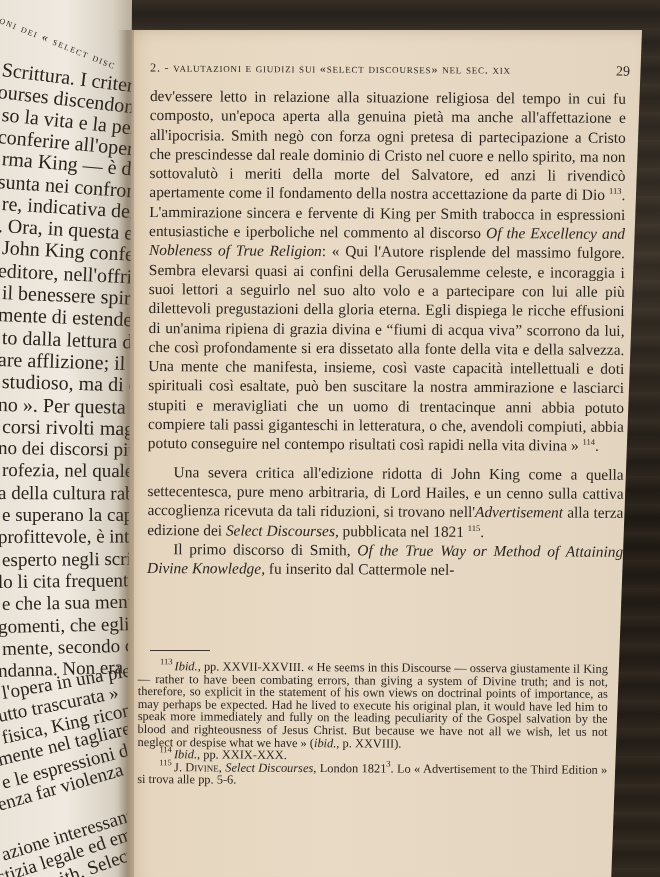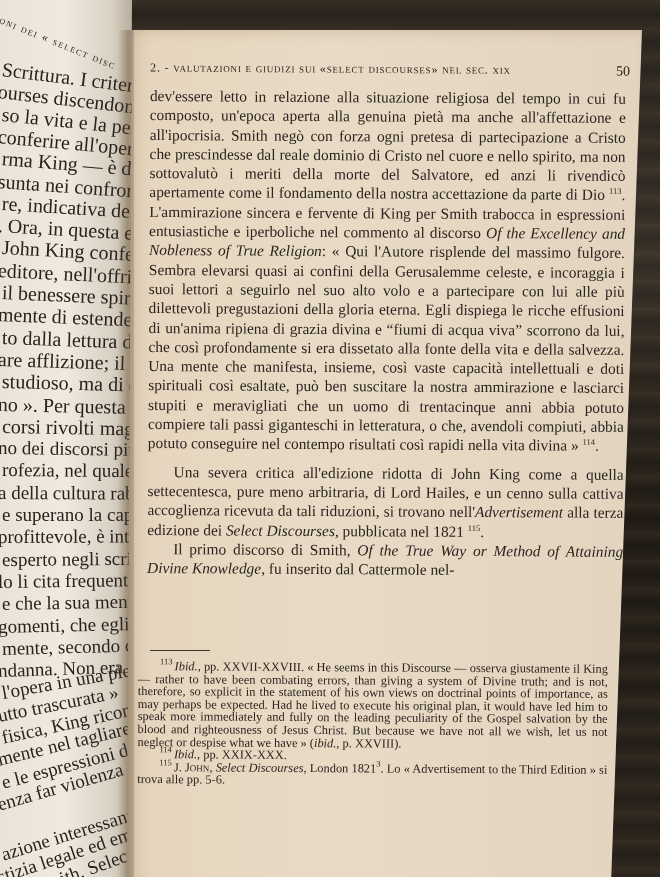--- a/index.html
+++ b/index.html
@@ -62,35 +62,35 @@
 </style>
 </head>
 <body>
 
 <div class="wood"></div>
 
 <div class="page-right">
   <div class="inner">
     <div class="running-head">
       <span class="title">2. - valutazioni e giudizi sui «select discourses» nel sec. xix</span>
-      <span class="pageno">50</span>
+      <span class="pageno">29</span>
     </div>
 
     <div class="body-text">
       <p>dev'essere letto in relazione alla situazione religiosa del tempo in cui fu composto, un'epoca aperta alla genuina pietà ma anche all'affettazione e all'ipocrisia. Smith negò con forza ogni pretesa di partecipazione a Cristo che prescindesse dal reale dominio di Cristo nel cuore e nello spirito, ma non sottovalutò i meriti della morte del Salvatore, ed anzi li rivendicò apertamente come il fondamento della nostra accettazione da parte di Dio <sup>113</sup>. L'ammirazione sincera e fervente di King per Smith trabocca in espressioni entusiastiche e iperboliche nel commento al discorso <i>Of the Excellency and Nobleness of True Religion</i>: « Qui l'Autore risplende del massimo fulgore. Sembra elevarsi quasi ai confini della Gerusalemme celeste, e incoraggia i suoi lettori a seguirlo nel suo alto volo e a partecipare con lui alle più dilettevoli pregustazioni della gloria eterna. Egli dispiega le ricche effusioni di un'anima ripiena di grazia divina e “fiumi di acqua viva” scorrono da lui, che così profondamente si era dissetato alla fonte della vita e della salvezza. Una mente che manifesta, insieme, così vaste capacità intellettuali e doti spirituali così esaltate, può ben suscitare la nostra ammirazione e lasciarci stupiti e meravigliati che un uomo di trentacinque anni abbia potuto compiere tali passi giganteschi in letteratura, o che, avendoli compiuti, abbia potuto conseguire nel contempo risultati così rapidi nella vita divina » <sup>114</sup>.</p>
       <p class="indent spaced">Una severa critica all'edizione ridotta di John King come a quella settecentesca, pure meno arbitraria, di Lord Hailes, e un cenno sulla cattiva accoglienza ricevuta da tali riduzioni, si trovano nell'<i>Advertisement</i> alla terza edizione dei <i>Select Discourses</i>, pubblicata nel 1821 <sup>115</sup>.</p>
       <p class="indent">Il primo discorso di Smith, <i>Of the True Way or Method of Attaining Divine Knowledge</i>, fu inserito dal Cattermole nel-</p>
     </div>
 
     <div class="rule"></div>
 
     <div class="footnotes">
       <p class="fn"><sup>113 </sup><i>Ibid.</i>, pp. XXVII-XXVIII. « He seems in this Discourse — osserva giustamente il King — rather to have been combating errors, than giving a system of Divine truth; and is not, therefore, so explicit in the statement of his own views on doctrinal points of importance, as may perhaps be expected. Had he lived to execute his original plan, it would have led him to speak more immediately and fully on the leading peculiarity of the Gospel salvation by the blood and righteousness of Jesus Christ. But because we have not all we wish, let us not neglect or despise what we have » (<i>ibid.</i>, p. XXVIII).</p>
       <p class="fn"><sup>114 </sup><i>Ibid.</i>, pp. XXIX-XXX.</p>
-      <p class="fn"><sup>115 </sup><span class="sc">J. John</span>, <i>Select Discourses</i>, London 1821<sup>3</sup>. Lo « Advertisement to the Third Edition » si trova alle pp. 5-6.</p>
+      <p class="fn"><sup>115 </sup><span class="sc">J. Divine</span>, <i>Select Discourses</i>, London 1821<sup>3</sup>. Lo « Advertisement to the Third Edition » si trova alle pp. 5-6.</p>
     </div>
   </div>
 </div>
 
 <div class="page-left">
   <div class="left-lines" id="left-lines">
     <div class="left-head" style="left:4px;top:12px;transform:rotate(22deg);">oni dei « select disc</div>
   <div style="top: 58px; left: 6px; font-size: 20px; transform: rotate(7deg);">Scrittura. I criteri d</div>
       <div style="top: 80.3px; left: 2px; font-size: 20px; transform: rotate(6.4deg);">ourses discendono im</div>
       <div style="top: 102.6px; left: 6px; font-size: 20px; transform: rotate(5.8deg);">so la vita e la pers</div>

